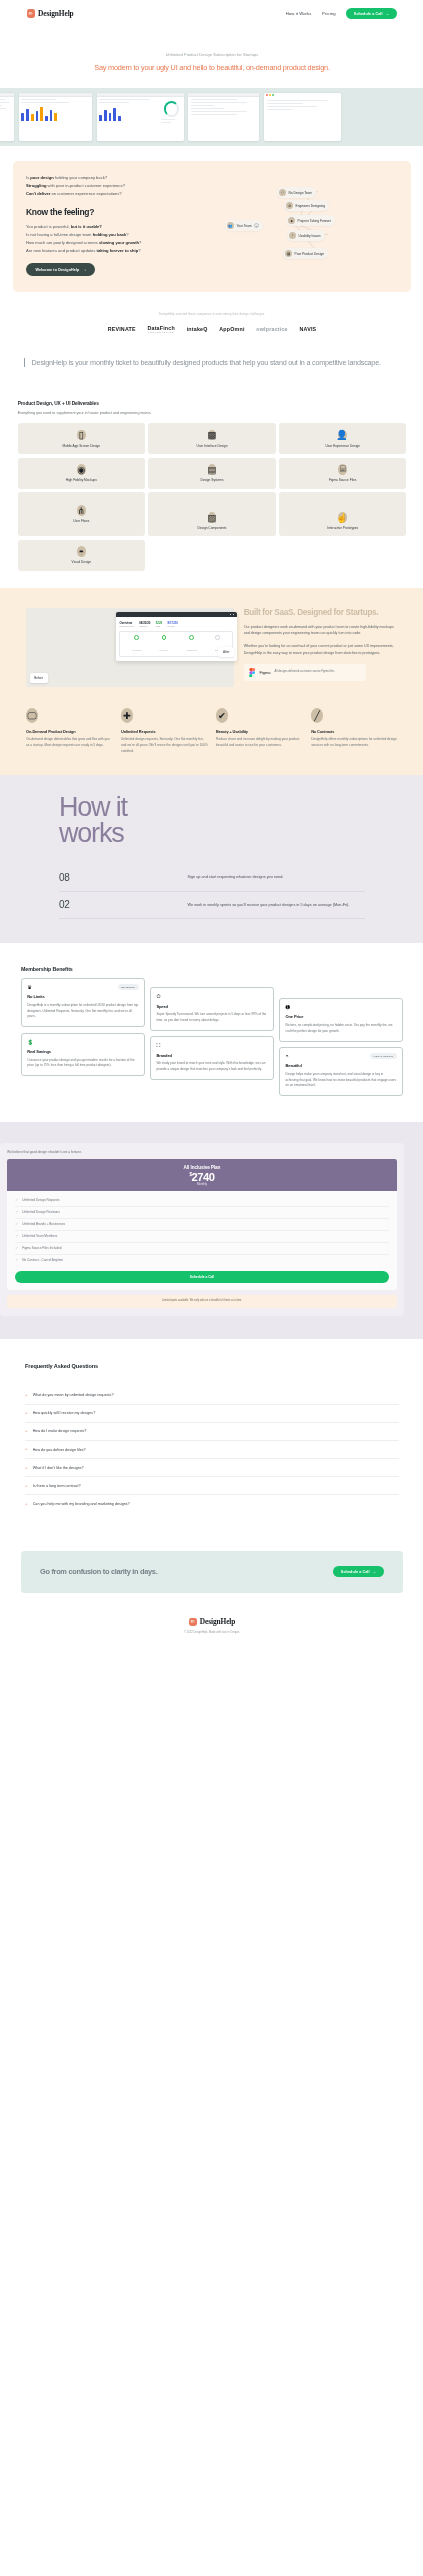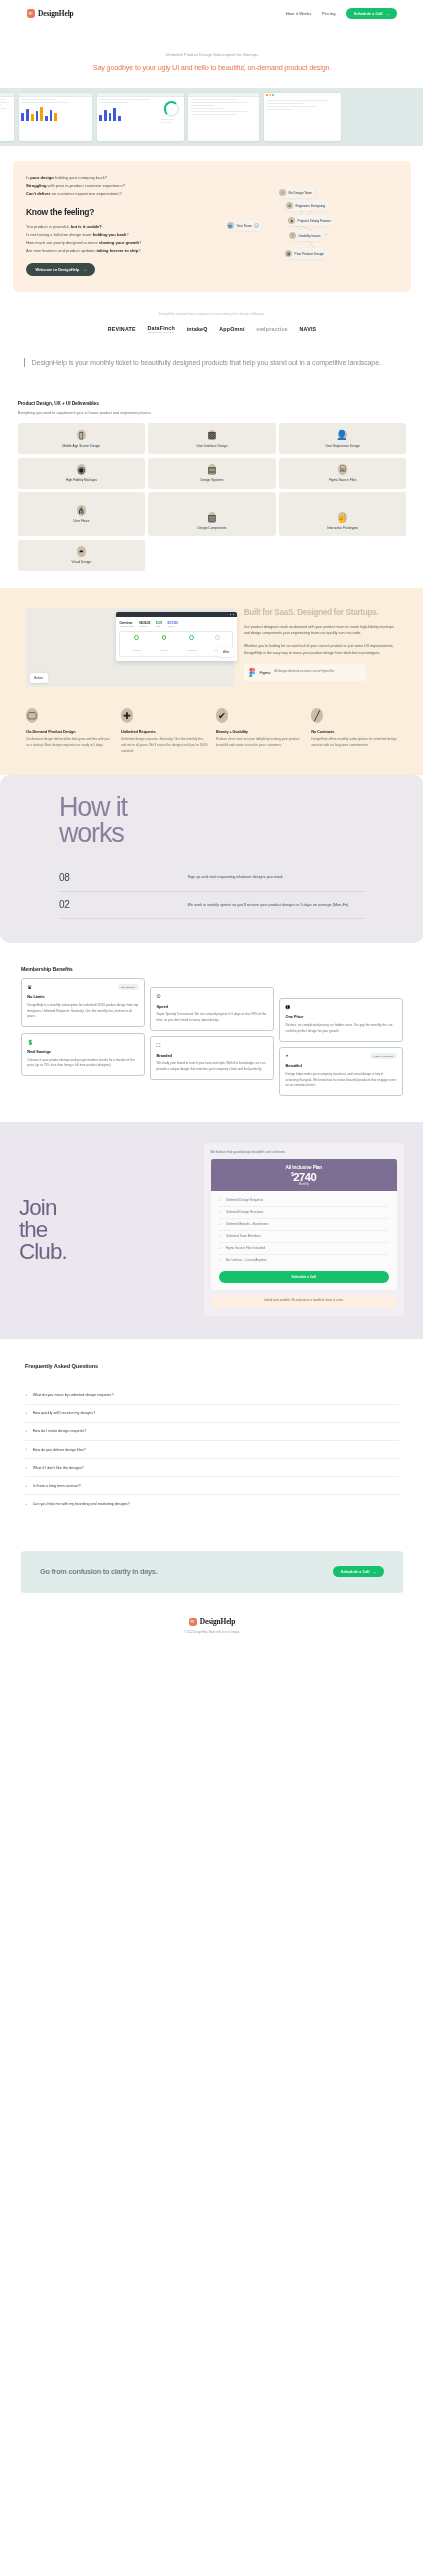--- a/index.html
+++ b/index.html
@@ -171,21 +171,21 @@
                 display:flex; align-items:center; gap:4.1px; width: 79%; }
   .figma-name { font-size:4.1px; color:#22282c; letter-spacing:-0.1px; }
   .figma-note { font-size:2.7px; color:#6d7478; line-height:1.6; }
   .feat4 { display:grid; grid-template-columns:repeat(4,1fr); gap:8.2px; padding: 21px 14px 0; }
   .feat .oval { width:11.8px;height:14.7px;border-radius:50%;background:#cbbda6;
                 display:flex;align-items:center;justify-content:center;margin-bottom:5.9px; }
   .feat h4 { font-size:3.9px; color:#1c2125; letter-spacing:-0.1px; }
   .feat p { font-size:3.2px; color:#6d7478; line-height:1.85; margin-top:3.5px; }
 
   
-  .sec-how { background:#ebe8ee; padding: 20px 0 23.6px; border-radius: 10px; }
+  .sec-how { background:#ebe8ee; padding: 20px 0 23.6px; }
   .how-big { font-size:27px; line-height:.95; font-weight:400; color:#8a7f9c;
              letter-spacing:-1.2px; padding: 0 0 0 59px; }
   .how-rows { margin: 17.7px 59px 0; }
   .how-row { display:flex; align-items:center; border-bottom:0.6px solid #dcd8e1; padding:7.7px 0; }
   .how-num { font-size:10px; color:#3d4a46; width:42%; letter-spacing:-0.3px; font-weight:400; }
   .how-tx { flex:1; font-size:3.8px; color:#4b5258; line-height:1.65; }
 
   
   .sec-mem { padding: 23.6px 21px 26px; }
   .mem-h { font-size:5.3px; font-weight:700; color:#1b2024; letter-spacing:-0.1px; margin-bottom:5.9px; }
@@ -262,21 +262,21 @@
       <a class="nav-link" href="#">Pricing</a>
       <button class="btn-green">
         <span>Schedule a Call</span>
         <span>→</span>
       </button>
     </div>
   </div>
 
   <div class="hero">
     <div class="hero-eyebrow">Unlimited Product Design Subscription for Startups</div>
-    <div class="hero-sub">Say goodbye to your ugly UI and hello to beautiful, on-demand product design.</div>
+    <div class="hero-sub">Say modern to your ugly UI and hello to beautiful, on-demand product design.</div>
   </div>
 
   <div class="strip">
     <div class="shot sA">
       <div class="shot-bar"></div>
         <div class="shot-body">
           <div class="ln w70"></div>
           <div class="ln w85"></div>
           <div class="ln w50"></div>
           <div class="ln w70"></div>
@@ -658,25 +658,20 @@
           <span class="chip">VISUAL DESIGN</span>
           <span class="mico">◓</span>
           <h5>Beautiful</h5>
           <p>Design helps make your company stand out, and visual design is key in achieving that goal. We know how to create beautiful products that engage users on an emotional level.</p>
         </div>
       </div>
     </div>
   </div>
 
   <div class="sec-join">
-    <div class="join-big">
-      <div>Join</div>
-      <div>the</div>
-      <div>Club.</div>
-    </div>
     <div class="price-wrap">
       <div class="price-card">
         <div class="price-cap">We believe that good design shouldn't cost a fortune.</div>
         <div class="price-head">
           <div class="pt">All Inclusive Plan</div>
           <div class="pv"><sup>$</sup><span>2740</span></div>
           <div class="pm">Monthly</div>
         </div>
         <div class="price-body">
           <div class="pli">

